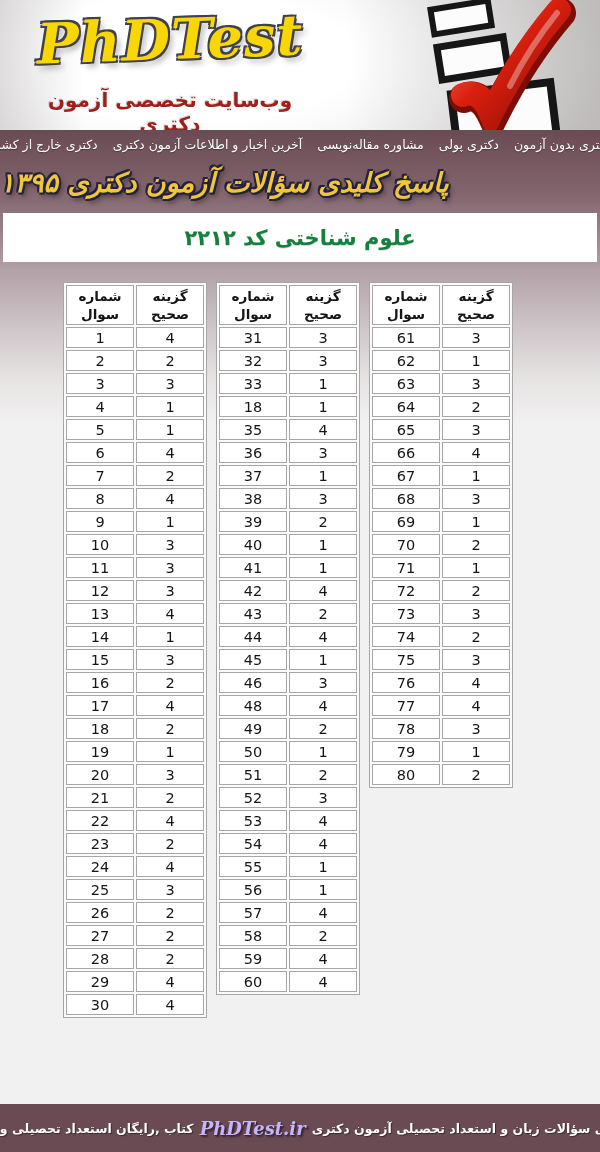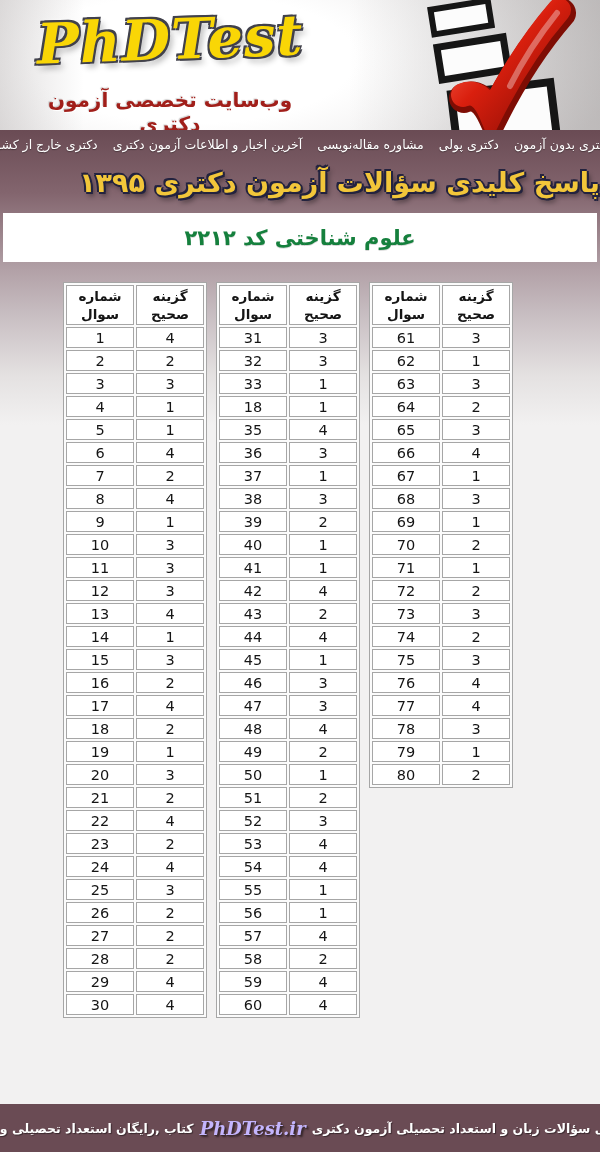--- a/index.html
+++ b/index.html
@@ -40,25 +40,26 @@
     height: 140px; flex: 0 0 140px;
     background: linear-gradient(180deg, #6a4b54 0%, #83656e 45%, #b2a1a7 100%);
   }
   .main-nav {
     direction: rtl; height: 28px; padding-top: 7px;
     display: flex; justify-content: center; gap: 15px;
     font-size: 12.5px; color: #ffffff; white-space: nowrap;
   }
   .main-nav span { cursor: pointer; text-shadow: 0 1px 1px rgba(0,0,0,.35); }
   .page-title {
-    direction: rtl; height: 52px; line-height: 50px; text-align: right;
+    direction: rtl; height: 52px; line-height: 50px; text-align: left;
     font-size: 27px; font-weight: bold; color: #f2c63a; letter-spacing: .5px;
     text-shadow:
       -2px 0 0 #23233f, 2px 0 0 #23233f, 0 -2px 0 #23233f, 0 2px 0 #23233f,
       -2px -2px 0 #23233f, 2px 2px 0 #23233f, 3px 4px 5px rgba(0,0,0,.45);
+    font-style: italic;
   }
   .subject-bar {
     margin: 3px 3px 0 3px; height: 49px; background: #ffffff;
     display: flex; align-items: center; justify-content: center;
   }
   .subject-bar h2 {
     direction: rtl; font-size: 21px; font-weight: bold; color: #15803d;
     text-shadow: 0 1px 0 rgba(0,0,0,.15);
   }
 
@@ -351,24 +352,20 @@
           </tr>
           <tr>
             <td>45</td>
             <td>1</td>
           </tr>
           <tr>
             <td>46</td>
             <td>3</td>
           </tr>
           <tr>
-            <td>47</td>
-            <td>3</td>
-          </tr>
-          <tr>
             <td>48</td>
             <td>4</td>
           </tr>
           <tr>
             <td>49</td>
             <td>2</td>
           </tr>
           <tr>
             <td>50</td>
             <td>1</td>

